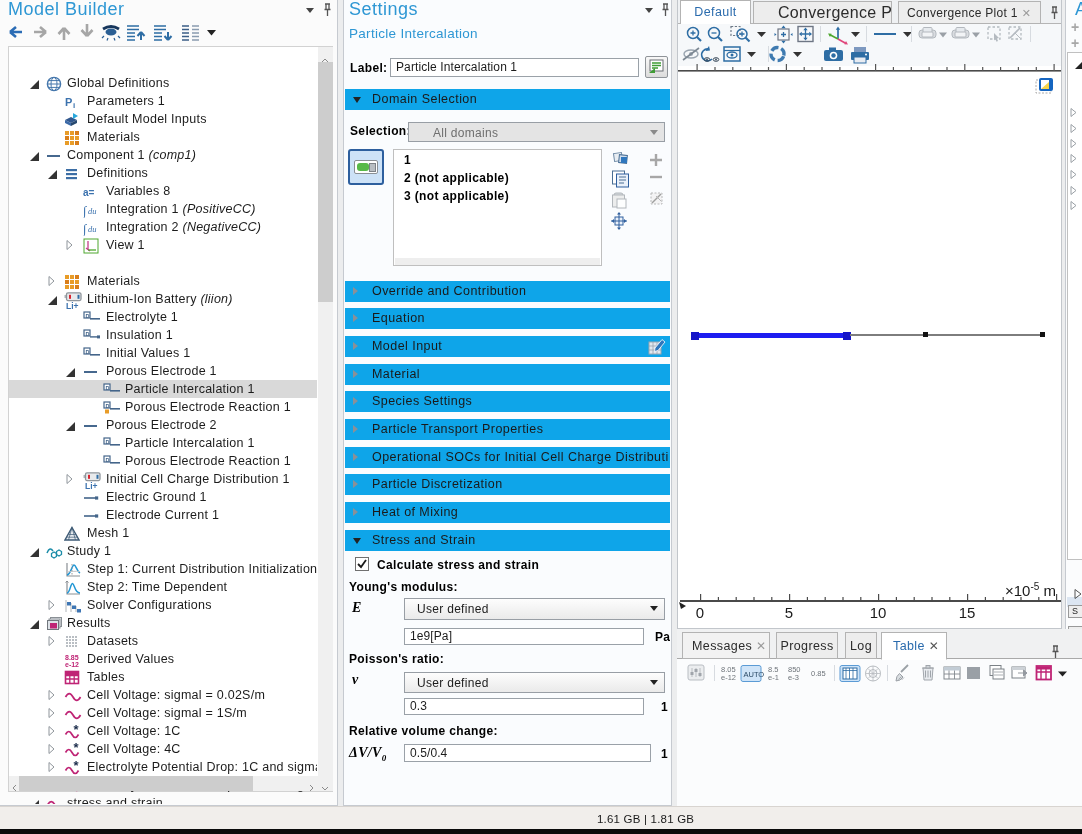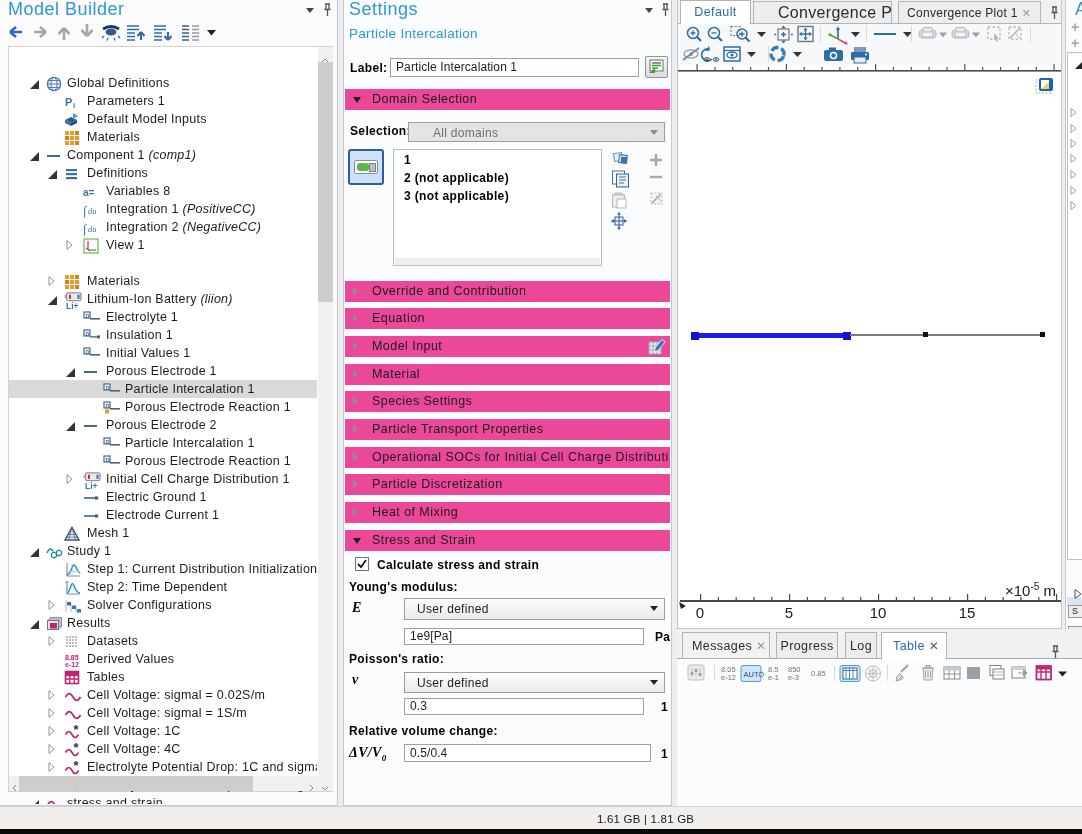--- a/index.html
+++ b/index.html
@@ -1,21 +1,21 @@
 <!DOCTYPE html>
 <html><head>
 <meta charset="utf-8">
 <style>
 * { margin:0; padding:0; box-sizing:border-box; }
 html,body { width:1082px; height:834px; overflow:hidden; }
 body { position:relative; background:#ecedee; font-family:"Liberation Sans", sans-serif; font-size:12px; color:#1c1c1c; }
 .abs { position:absolute; }
 .blue-title { color:#2e97d4; font-size:18px; letter-spacing:0.5px; }
 .panel { position:absolute; background:#fbfcfd; border:1px solid #c6cad0; }
-.sh { position:absolute; left:1px; width:325px; height:21px; background:#ec4899; line-height:21px; overflow:hidden; }
+.sh { position:absolute; left:1px; width:325px; height:21px; background:#0ea5e9; line-height:21px; overflow:hidden; }
 .sh .tri { position:absolute; left:8px; top:7px; width:0; height:0; }
 .tri-r { border-left:5px solid #8a9097; border-top:4px solid transparent; border-bottom:4px solid transparent; }
 .tri-d { border-top:6px solid #222; border-left:4.5px solid transparent; border-right:4.5px solid transparent; margin-top:1px; }
 .sh .t { position:absolute; left:27px; top:0; font-size:12.5px; letter-spacing:0.45px; color:#1a1a1a; white-space:nowrap; }
 .inp { position:absolute; background:#fff; border:1px solid #9aa1a8; height:19px; font-size:12px; line-height:17px; padding-left:5px; letter-spacing:0.1px; }
 .dd { position:absolute; height:20px; border:1px solid #989ea5; background:linear-gradient(#fdfdfd,#eaeaea); font-size:12px; line-height:20px; letter-spacing:0.3px; }
 .dd .arr { position:absolute; right:6px; top:7px; width:0; height:0; border-top:5px solid #222; border-left:4px solid transparent; border-right:4px solid transparent; }
 .lbl { position:absolute; font-size:12px; letter-spacing:0.35px; color:#000000; white-space:nowrap;font-weight:bold; }
 .trow { position:absolute; height:18px; width:308px; left:9px; white-space:nowrap; }
 .trow .tx { position:absolute; top:1.5px; font-size:12.5px; letter-spacing:0.25px; }

